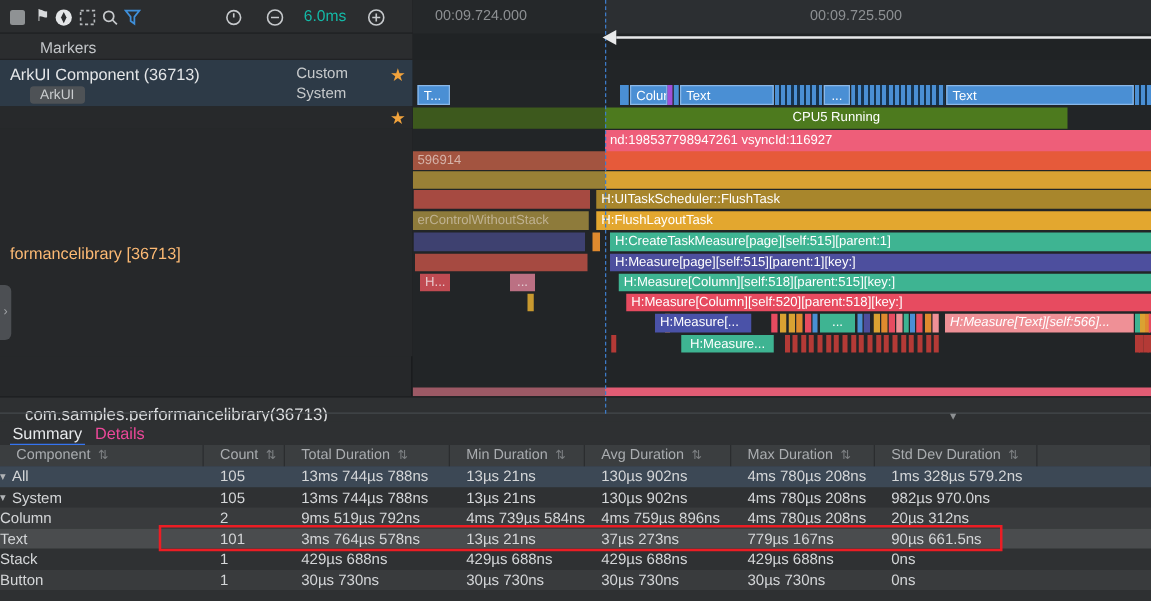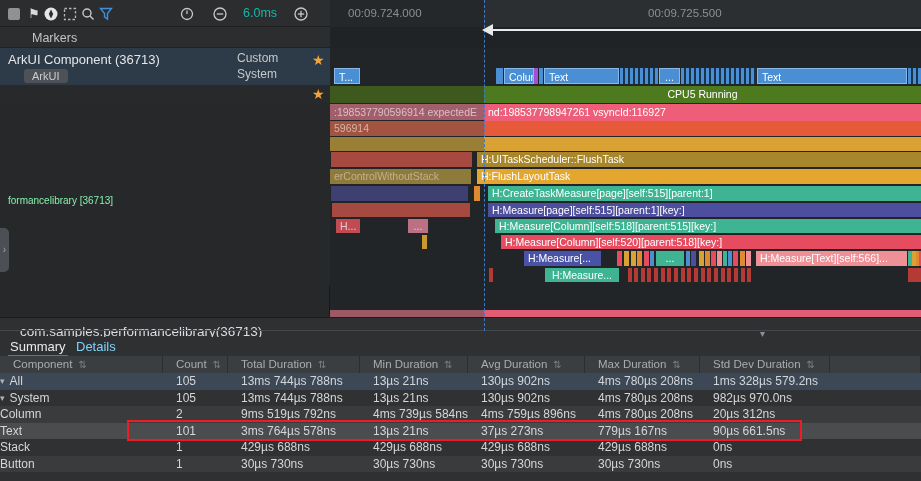--- a/index.html
+++ b/index.html
@@ -23,21 +23,21 @@
   #arkui-title { position:absolute; left:8px; top:4px; font-size:13px; color:#e4e6e8; }
   #arkui-badge { position:absolute; left:24px; top:21px; font-size:11px; color:#c9ccce; background:#4e5256; border-radius:3px; padding:0 8px; line-height:14px; }
   #lbl-custom { position:absolute; left:237px; top:3px; font-size:12px; color:#c6c9cb; }
   #lbl-system { position:absolute; left:237px; top:19px; font-size:12px; color:#c6c9cb; }
   .star { position:absolute; color:#f2a33c; font-size:14px; line-height:14px; }
   #star-1 { left:312px; top:5px; }
   #star-row { position:absolute; left:0; top:85px; width:330px; height:18px; background:#27292b; }
   #star-2 { left:312px; top:2px; }
 
   #process-area { position:absolute; left:0; top:103px; width:330px; height:182px; background:#26282a; }
-  #process-label { position:absolute; left:8px; top:92px; font-size:10px; color:#86efac; }
+  #process-label { position:absolute; left:8px; top:92px; font-size:13px; color:#fdba74; }
   #drawer-handle { position:absolute; left:0; top:125px; width:9px; height:44px; background:#4c4f53; border-radius:0 5px 5px 0; color:#9fa2a5; font-size:10px; line-height:44px; text-align:center; }
 
   #app-lane { position:absolute; left:0; top:285px; width:921px; height:45px; background:#2e3032; border-top:1px solid #1b1d1f;margin-top:32px; }
   #app-title { position:absolute; left:20px; top:6px; font-size:13.5px; color:#dcdee0; }
   #app-badge { position:absolute; left:20px; top:24px; font-size:11.5px; color:#c2c5c8; background:#0f172a; border-radius:3px; padding:1px 10px; }
 
   
   #tl-header-left { position:absolute; left:330px; top:0; width:154px; height:27px; background:#25282a; }
   #tl-header-right { position:absolute; left:484px; top:0; width:437px; height:27px; background:#2c2f32; }
   #tl-sub { position:absolute; left:330px; top:27px; width:591px; height:21px; background:#202325; }
@@ -56,21 +56,21 @@
   #overview-arrowhead { position:absolute; left:482px; top:24px; width:0; height:0; border-top:6px solid transparent; border-bottom:6px solid transparent; border-right:11px solid #e8e9ea; z-index:7; }
   #trace-bottom-line { position:absolute; left:0; top:330px; width:921px; height:1px; background:#44484c; }
   #collapse-handle { position:absolute; left:760px; top:328px; font-size:10px; color:#8d9093; z-index:8; }
 
   
   #summary-section { position:absolute; left:0; top:337px; width:921px; height:144px; background:#2e3032; }
   #tabs { position:absolute; left:0; top:0; width:921px; height:19px; }
   .tab { position:absolute; top:2px; font-size:13px; }
   #tab-summary { left:10px; color:#e8eaec; }
   #tab-summary::after { content:""; position:absolute; left:-2px; right:-2px; bottom:-3px; height:2px; background:#3574f0; }
-  #tab-details { left:76px; color:#7dd3fc; }
+  #tab-details { left:76px; color:#ec4899; }
 
   #stable { position:absolute; left:0; top:19px; width:921px; }
   .trow, #thead { display:grid; grid-template-columns:163px 65px 132px 108px 117px 115px 130px 91px; }
   #thead { height:17px; background:#3b3e40; }
   #thead .hc { font-size:11.5px; color:#a9acaf; line-height:17px; padding-left:13px; border-right:1px solid #2b2d2f; white-space:nowrap; overflow:hidden; }
   #thead .hc .sort { color:#7d8083; font-size:10px; margin-left:6px; }
   .trow { height:16.5px; }
   .trow .c { font-size:12px; color:#d4d6d8; line-height:16.5px; white-space:nowrap; padding-left:13px; }
   .trow .comp { padding-left:0; display:flex; align-items:center; }
   .tri { color:#b0b3b6; font-size:9px; margin-right:5px; }
@@ -102,22 +102,21 @@
         <div class="bar bd" style="left: 504px; top: 68px; width: 30px; height: 16px; line-height: 16px; background: rgb(74, 143, 212);">Colun</div>
         <div class="bar" style="left: 534px; top: 68px; width: 4px; height: 16px; line-height: 16px; background: rgb(160, 80, 216);"></div>
         <div class="bar" style="left: 539px; top: 68px; width: 4px; height: 16px; line-height: 16px; background: rgb(74, 143, 212);"></div>
         <div class="bar bd" style="left: 544px; top: 68px; width: 75px; height: 16px; line-height: 16px; background: rgb(74, 143, 212);">Text</div>
         <div class="bar striped" style="left: 620px; top: 68px; width: 38px; height: 16px; line-height: 16px;"></div>
         <div class="bar bd ctr" style="left: 659px; top: 68px; width: 21px; height: 16px; line-height: 16px; background: rgb(74, 143, 212);">...</div>
         <div class="bar striped" style="left: 681px; top: 68px; width: 75px; height: 16px; line-height: 16px;"></div>
         <div class="bar bd" style="left: 757px; top: 68px; width: 150px; height: 16px; line-height: 16px; background: rgb(74, 143, 212);">Text</div>
         <div class="bar striped" style="left: 908px; top: 68px; width: 13px; height: 16px; line-height: 16px;"></div>
         <div class="bar" style="left: 330px; top: 86px; width: 154px; height: 17px; line-height: 17px; background: rgb(61, 89, 29);"></div>
-        <div class="bar ctr" style="left: 484px; top: 86px; width: 437px; height: 17px; line-height: 17px; background: rgb(77, 122, 30);">CPU5 Running</div>
-        <div class="bar" style="left: 330px; top: 104px; width: 154px; height: 16px; line-height: 16px; background: rgb(162, 94, 106); color: rgb(217, 191, 197);">:198537790596914 expectedE</div>
+        <div class="bar ctr" style="left: 484px; top: 86px; width: 370px; height: 17px; line-height: 17px; background: rgb(77, 122, 30);">CPU5 Running</div>
         <div class="bar" style="left: 484px; top: 104px; width: 437px; height: 20px; line-height: 16px; background: rgb(238, 94, 121);">nd:198537798947261 vsyncId:116927</div>
         <div class="bar" style="left: 330px; top: 121px; width: 154px; height: 15px; line-height: 15px; background: rgb(163, 84, 64); color: rgb(213, 179, 169);">596914</div>
         <div class="bar" style="left: 484px; top: 121px; width: 437px; height: 15px; line-height: 15px; background: rgb(230, 90, 58);"></div>
         <div class="bar" style="left: 330px; top: 137px; width: 154px; height: 14px; line-height: 14px; background: rgb(153, 128, 54);"></div>
         <div class="bar" style="left: 484px; top: 137px; width: 437px; height: 14px; line-height: 14px; background: rgb(218, 162, 50);"></div>
         <div class="bar" style="left: 331px; top: 152px; width: 141px; height: 15px; line-height: 15px; background: rgb(166, 74, 65);"></div>
         <div class="bar" style="left: 477px; top: 152px; width: 444px; height: 15px; line-height: 15px; background: rgb(168, 134, 44);">H:UITaskScheduler::FlushTask</div>
         <div class="bar" style="left: 477px; top: 169px; width: 444px; height: 15px; line-height: 15px; background: rgb(227, 167, 47);">H:FlushLayoutTask</div>
         <div class="bar" style="left: 330px; top: 169px; width: 141px; height: 15px; line-height: 15px; background: rgb(142, 123, 59); color: rgb(191, 177, 145);">erControlWithoutStack</div>
         <div class="bar" style="left: 331px; top: 186px; width: 137px; height: 15px; line-height: 15px; background: rgb(62, 65, 112);"></div>
@@ -143,21 +142,21 @@
         <div class="bar" style="left: 691px; top: 251px; width: 5px; height: 15px; line-height: 15px; background: rgb(77, 79, 158);"></div>
         <div class="bar" style="left: 699px; top: 251px; width: 5px; height: 15px; line-height: 15px; background: rgb(218, 162, 50);"></div>
         <div class="bar" style="left: 705px; top: 251px; width: 5px; height: 15px; line-height: 15px; background: rgb(223, 138, 46);"></div>
         <div class="bar" style="left: 711px; top: 251px; width: 5px; height: 15px; line-height: 15px; background: rgb(231, 75, 96);"></div>
         <div class="bar" style="left: 717px; top: 251px; width: 5px; height: 15px; line-height: 15px; background: rgb(239, 144, 150);"></div>
         <div class="bar" style="left: 723px; top: 251px; width: 4px; height: 15px; line-height: 15px; background: rgb(62, 180, 146);"></div>
         <div class="bar" style="left: 728px; top: 251px; width: 4px; height: 15px; line-height: 15px; background: rgb(74, 143, 212);"></div>
         <div class="bar" style="left: 733px; top: 251px; width: 5px; height: 15px; line-height: 15px; background: rgb(231, 75, 96);"></div>
         <div class="bar" style="left: 740px; top: 251px; width: 5px; height: 15px; line-height: 15px; background: rgb(223, 138, 46);"></div>
         <div class="bar" style="left: 746px; top: 251px; width: 5px; height: 15px; line-height: 15px; background: rgb(239, 144, 150);"></div>
-        <div class="bar" style="left: 756px; top: 251px; width: 151px; height: 15px; line-height: 15px; background: rgb(239, 144, 150);">H:Measure[Text][self:566]...</div>
+        <div class="bar" style="left: 756px; top: 251px; width: 151px; height: 15px; line-height: 15px; background: rgb(239, 144, 150); font-style: italic;">H:Measure[Text][self:566]...</div>
         <div class="bar" style="left: 908px; top: 251px; width: 3px; height: 15px; line-height: 15px; background: rgb(62, 180, 146);"></div>
         <div class="bar" style="left: 912px; top: 251px; width: 3px; height: 15px; line-height: 15px; background: rgb(218, 162, 50);"></div>
         <div class="bar" style="left: 916px; top: 251px; width: 3px; height: 15px; line-height: 15px; background: rgb(223, 138, 46);"></div>
         <div class="bar" style="left: 919px; top: 251px; width: 2px; height: 15px; line-height: 15px; background: rgb(231, 75, 96);"></div>
         <div class="bar" style="left: 489px; top: 268px; width: 2px; height: 14px; line-height: 14px; background: rgb(180, 58, 54);"></div>
         <div class="bar ctr" style="left: 545px; top: 268px; width: 74px; height: 14px; line-height: 14px; background: rgb(62, 180, 146); text-align: center;">H:Measure...</div>
         <div class="bar" style="left: 628px; top: 268px; width: 2px; height: 14px; line-height: 14px; background: rgb(180, 58, 54);"></div>
         <div class="bar" style="left: 634px; top: 268px; width: 2px; height: 14px; line-height: 14px; background: rgb(180, 58, 54);"></div>
         <div class="bar" style="left: 641px; top: 268px; width: 2px; height: 14px; line-height: 14px; background: rgb(180, 58, 54);"></div>
         <div class="bar" style="left: 647px; top: 268px; width: 2px; height: 14px; line-height: 14px; background: rgb(180, 58, 54);"></div>

